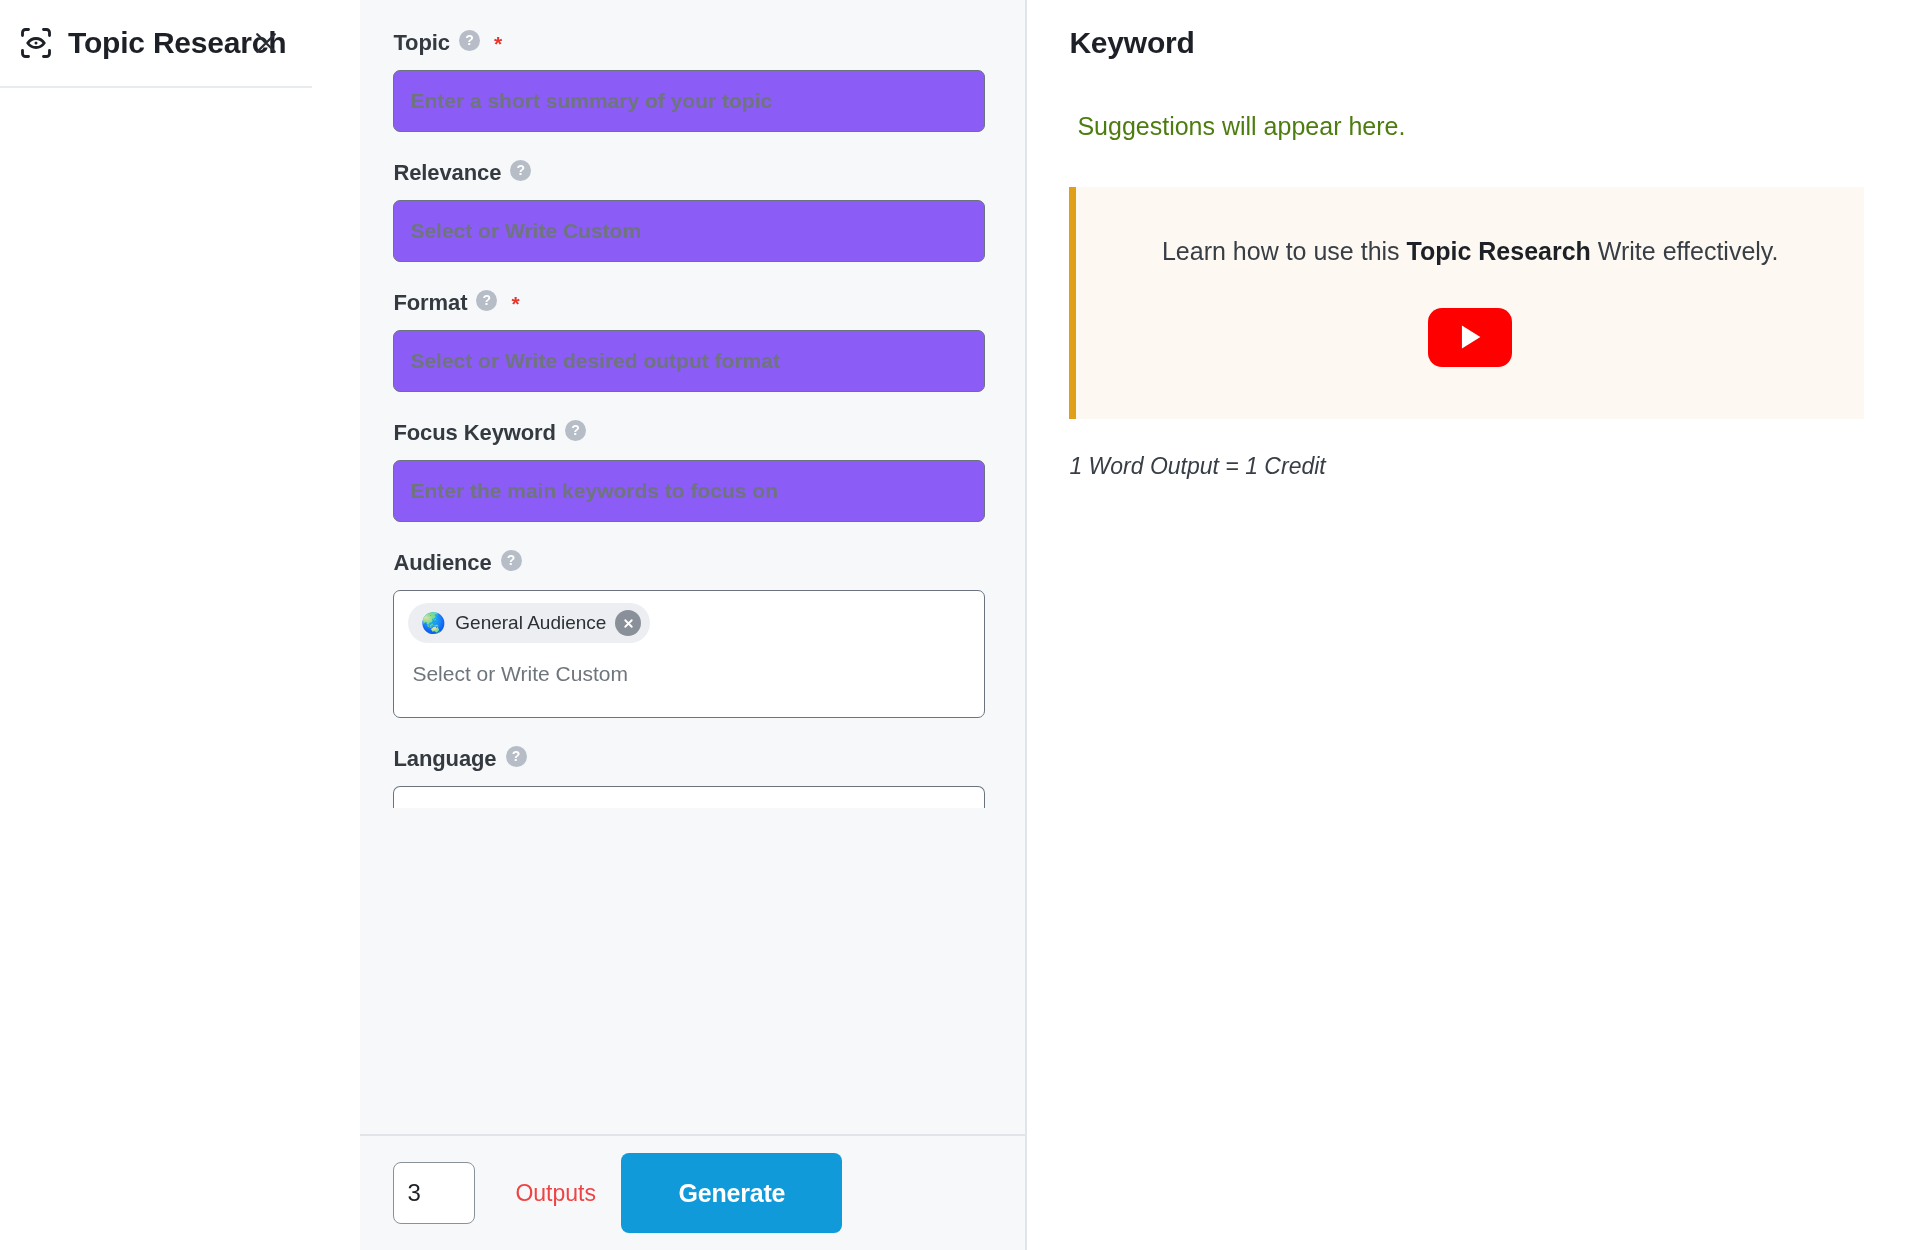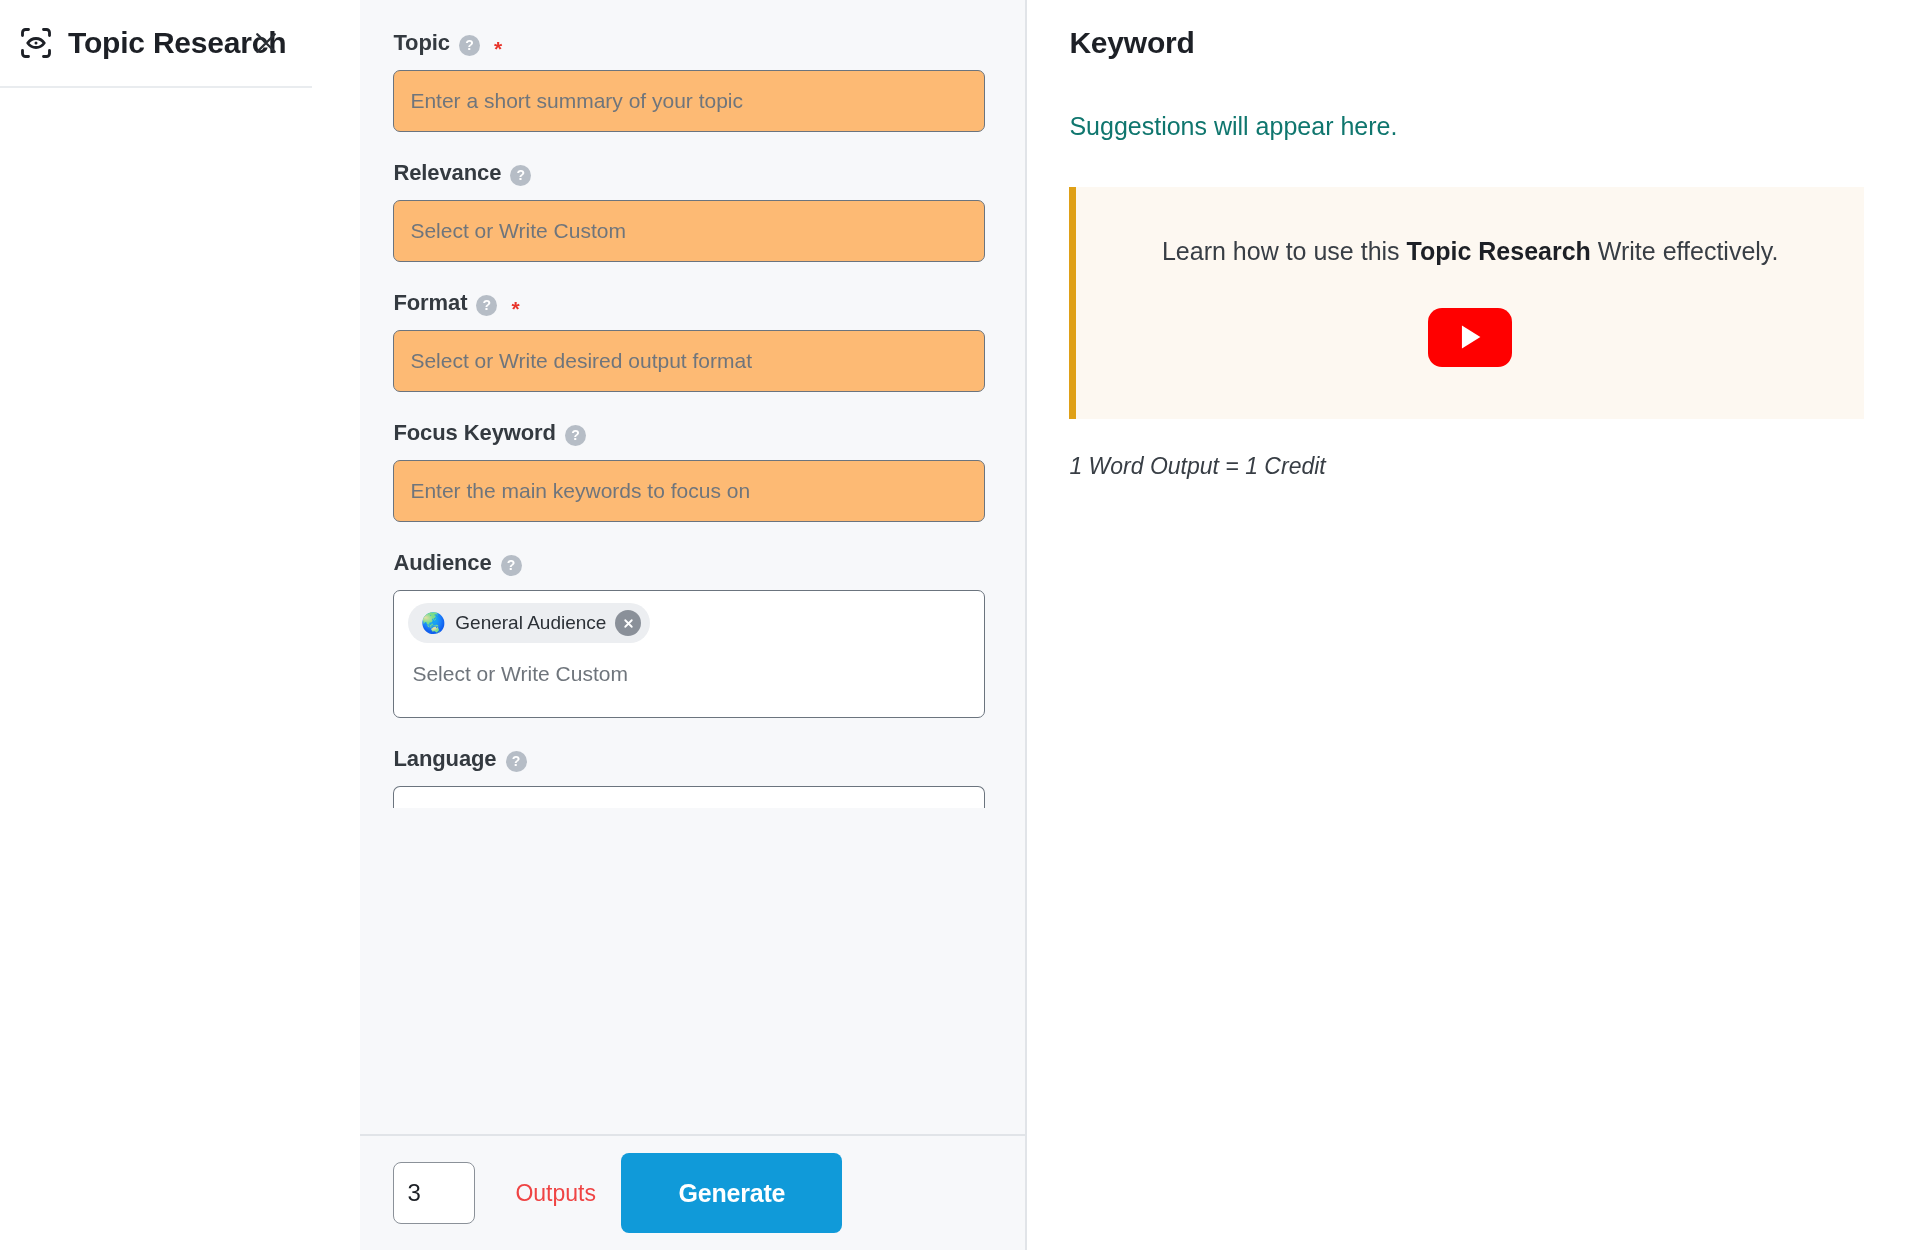--- a/index.html
+++ b/index.html
@@ -87,21 +87,21 @@
   .form-scroll {
     flex: 1 1 auto;
     overflow: hidden;
     padding: 30px 50px 10px 33px;
   }
   .field { margin-bottom: 28px; }
   .field:last-child { margin-bottom: 0; }
 
   .field-label {
     display: flex;
-    align-items: flex-end;
+    align-items: flex-start;
     gap: 9px;
     margin-bottom: 14px;
     height: 26px;
   }
   .field-label .lbl-text {
     font-size: 22px;
     font-weight: bold;
     color: #343a40;
     letter-spacing: -0.1px;
   }
@@ -127,27 +127,28 @@
     margin-left: 5px;
     position: relative;
     top: 3px;
   }
 
   .text-input {
     width: 592px;
     height: 62px;
     border: 1.6px solid #6b747e;
     border-radius: 7px;
-    background: #fdba74;
+    background: #8b5cf6;
     font-family: "Liberation Sans", sans-serif;
     font-size: 21px;
     color: #2c3137;
     padding: 0 16px;
     outline: none;
     display: block;
+    font-weight: bold;
   }
   .text-input::placeholder { color: #6f757c; opacity: 1; }
 
   
   .tag-box {
     width: 592px;
     border: 1.6px solid #6b747e;
     border-radius: 7px;
     background: #ffffff;
     padding: 12px 14px 8px 14px;
@@ -252,22 +253,22 @@
   }
   .output-title {
     font-size: 30px;
     font-weight: bold;
     color: #1d2026;
     margin: 0 0 52px 0;
     letter-spacing: -0.2px;
   }
   .output-sub {
     font-size: 25px;
-    color: #0f766e;
-    margin: 0 0 46px 0;
+    color: #4d7c0f;
+    margin: 0 0 46px 8px;
   }
 
   .callout {
     background: #fdf8f1;
     border-left: 7px solid #dfa017;
     padding: 48px 20px 52px 20px;
     text-align: center;
     margin-bottom: 34px;
   }
   .callout-text {

